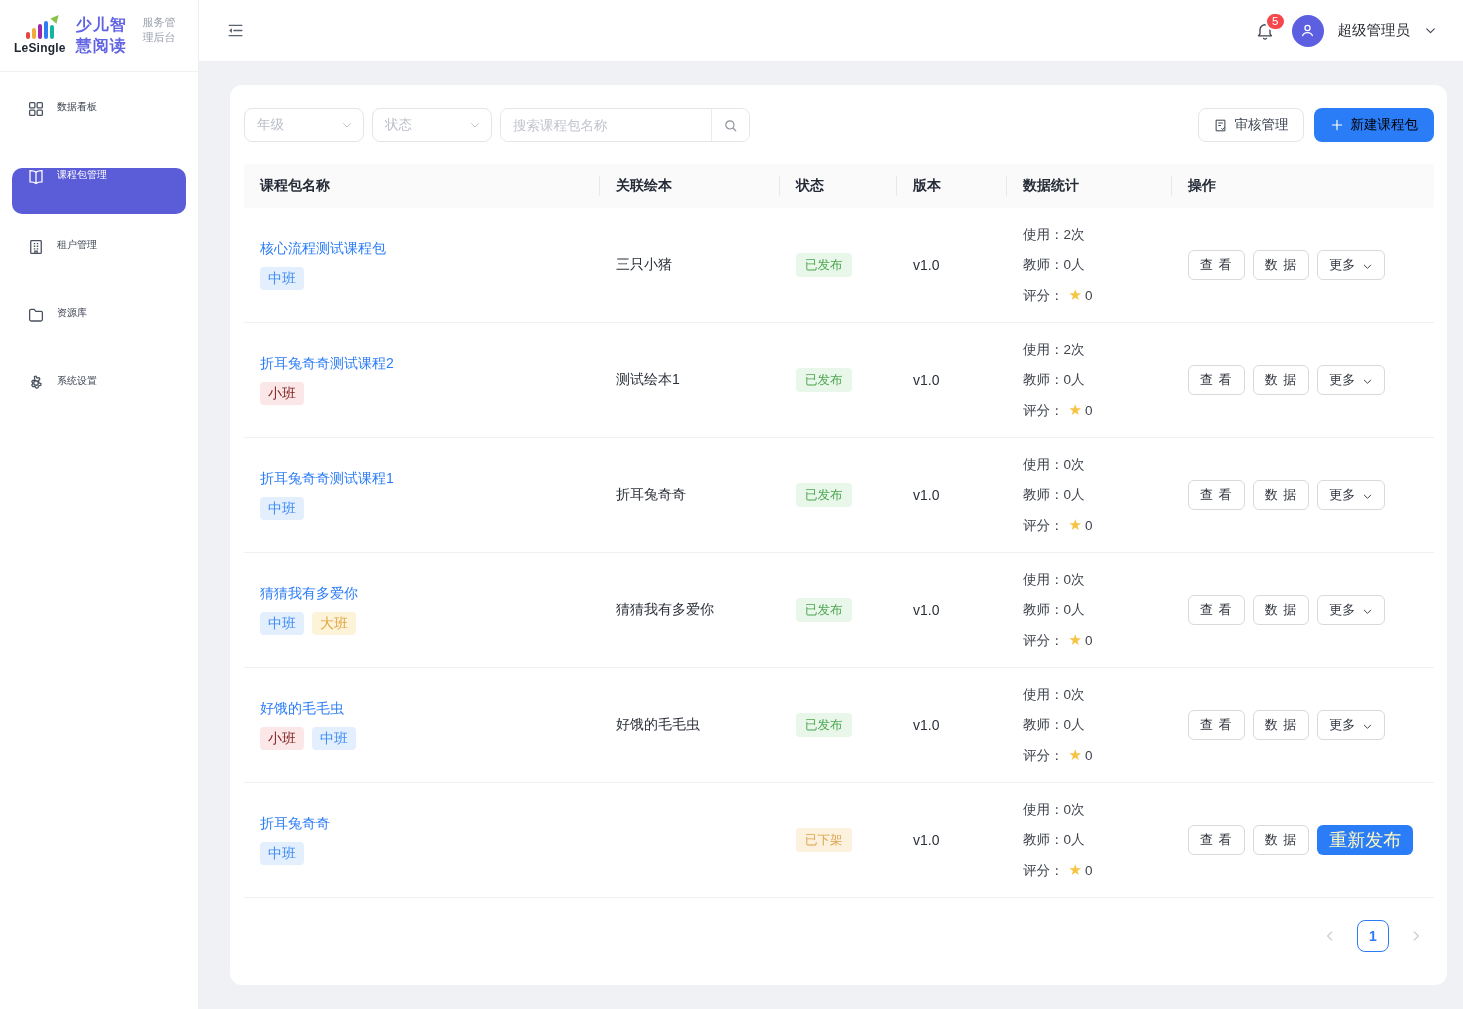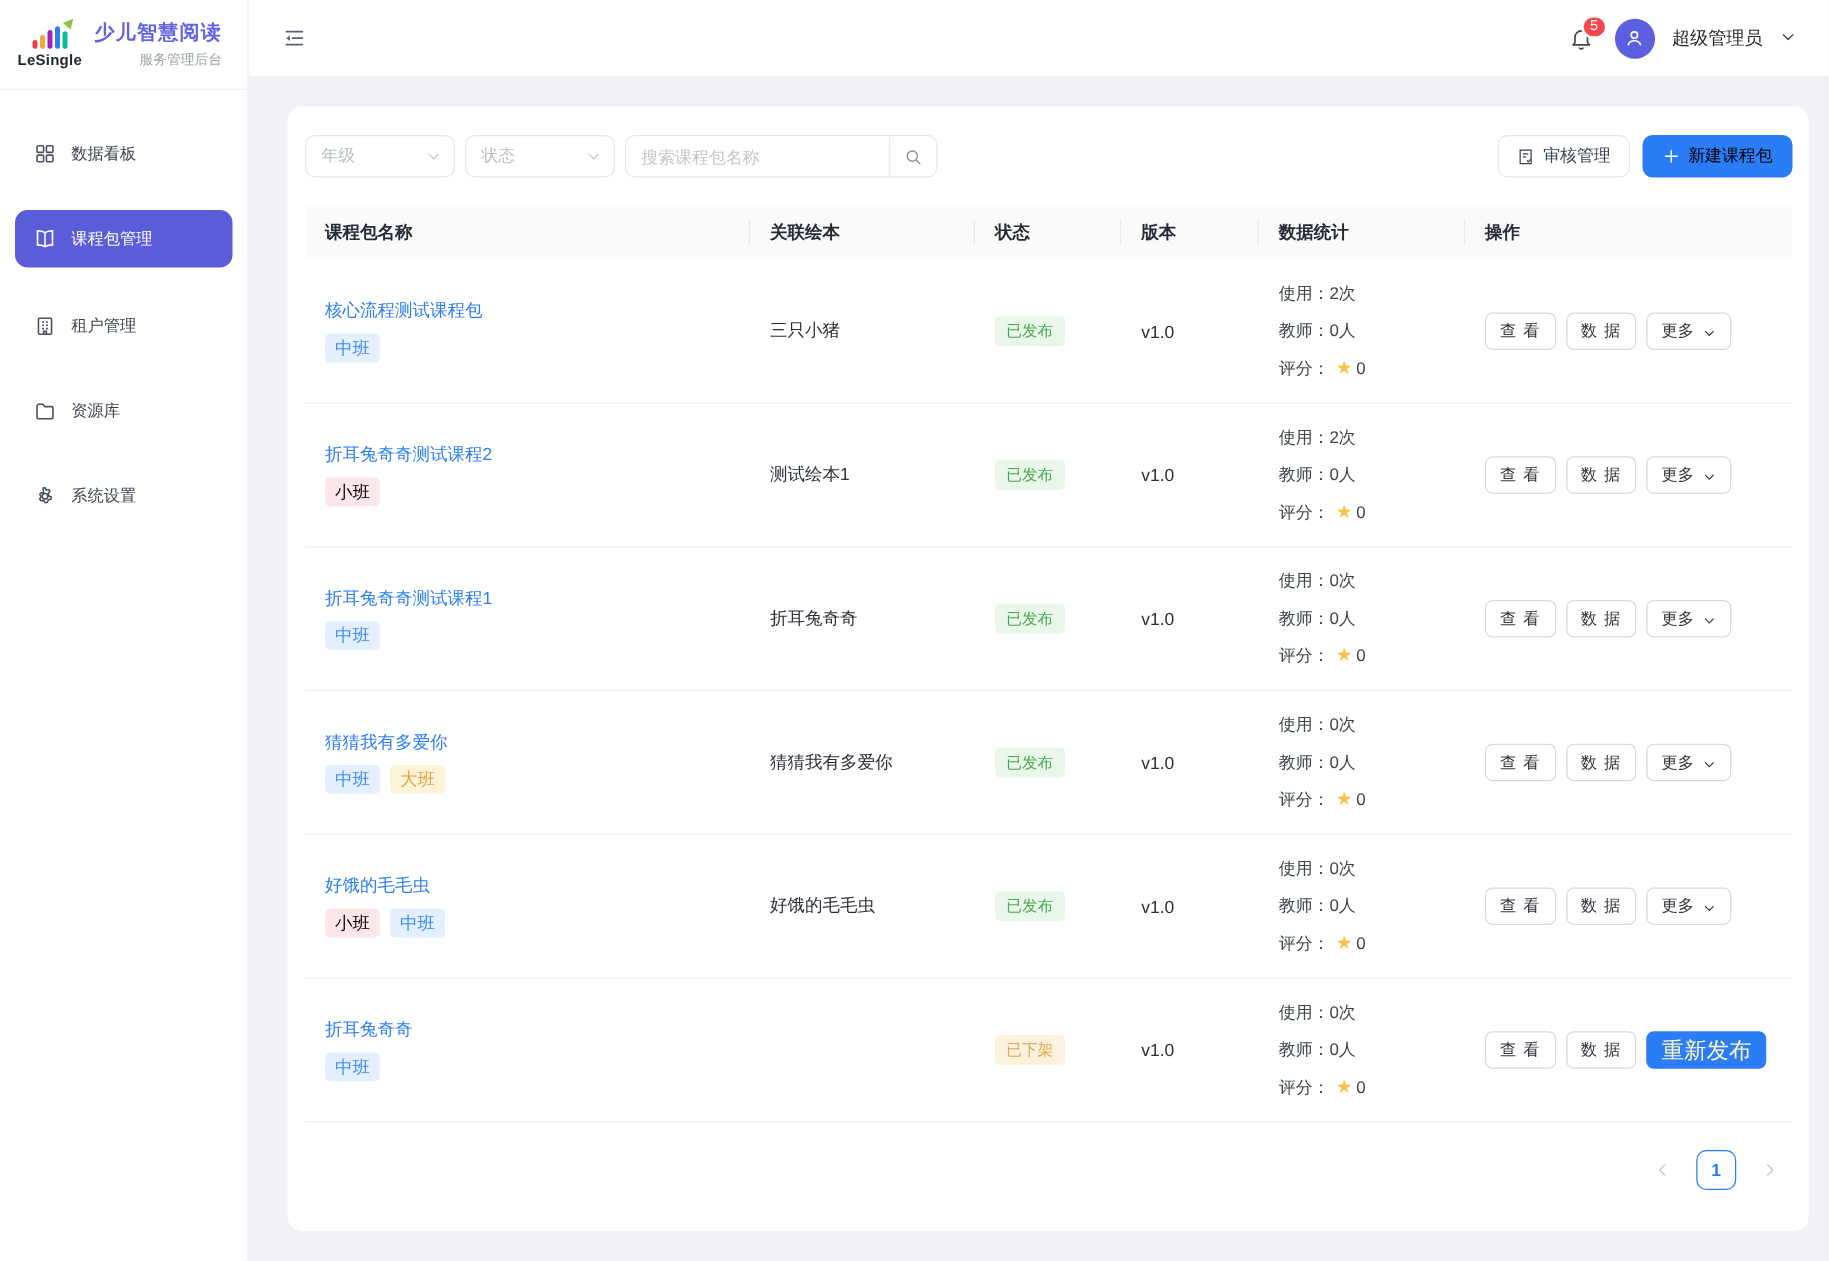--- a/index.html
+++ b/index.html
@@ -14,26 +14,26 @@
   .logo-block { display:flex; flex-direction:column; align-items:center; }
   .logo-bars { display:flex; align-items:flex-end; gap:2px; height:22px; position:relative; }
   .logo-bars i { width:4px; border-radius:2px; display:block; }
   .logo-bars .b1 { height:7px;  background:#E4473F; }
   .logo-bars .b2 { height:11px; background:#F2A93B; }
   .logo-bars .b3 { height:15px; background:#9C27B0; }
   .logo-bars .b4 { height:18px; background:#2F7CF7; }
   .logo-bars .b5 { height:14px; background:#12B7A0; }
   .logo-spark { position:absolute; right:-6px; top:-3px; width:0; height:0; border-left:4px solid transparent; border-right:4px solid transparent; border-bottom:8px solid #8BC34A; transform:rotate(40deg); }
   .logo-text { font-size:12px; font-weight:bold; color:#1E2430; margin-top:2px; letter-spacing:.2px; }
-  .brand-text { display:flex; flex-direction:column; gap:3px;align-items:flex-end; }
+  .brand-text { display:flex; gap:3px; }
   .brand-title { font-size:16px; font-weight:bold; color:#6064E3; letter-spacing:1px; }
   .brand-sub { font-size:11px; color:#9AA1AC; }
 
   .nav { padding:26px 0 0 0; display:flex; flex-direction:column; }
-  .nav-item { display:flex; align-items:center; gap:12px; height:46px; margin:2px 12px; padding:0 15px; border-radius:10px; font-size:13px; color:#3D4350; cursor:pointer; }
+  .nav-item { display:flex; gap:12px; height:46px; margin:2px 12px; padding:0 15px; border-radius:10px; font-size:10px; color:#3D4350; cursor:pointer; }
   .nav-item svg { width:18px; height:18px; stroke:#4A5160; fill:none; stroke-width:1.7; flex-shrink:0; }
   .nav-item.active { background:#5A5CD8; color:#fff; margin:4px 12px; }
   .nav-item.active svg { stroke:#fff; }
   .nav-item + .nav-item { margin-top:20px; }
 
   
   .right-pane { flex:1; display:flex; flex-direction:column; min-width:0; }
   .topbar { height:62px; background:#fff; border-bottom:1px solid #EFEFF1; display:flex; align-items:center; padding:0 26px 0 24px; flex-shrink:0; }
   .fold-btn { width:24px; height:24px; display:flex; align-items:center; justify-content:center; cursor:pointer; }
   .fold-btn svg { width:19px; height:19px; stroke:#5A6170; stroke-width:1.8; fill:#5A6170; }
@@ -71,21 +71,21 @@
   .grid-row { display:grid; grid-template-columns:356px 180px 117px 110px 165px auto; }
   .thead { background:#FAFAFA; height:44px; align-items:center; border-radius:2px; }
   .th { font-size:14px; font-weight:bold; color:#252B37; padding-left:16px; position:relative; height:100%; display:flex; align-items:center; }
   .th:not(:last-child)::after { content:""; position:absolute; right:0; top:12px; bottom:12px; width:1px; background:#E9E9EB; }
   .trow { height:115px; align-items:center; border-bottom:1px solid #F0F0F0; }
   .td { padding-left:16px; font-size:14px; color:#2A2F38; }
   .pkg-name { color:#2B7CF7; font-size:14px; cursor:pointer; display:inline-block; }
   .tag-row { margin-top:9px; display:flex; gap:8px; }
   .tag { font-size:14px; padding:2.5px 8px; border-radius:4px; display:inline-block; }
   .tag-blue   { background:#E3EFFD; color:#3D8BF8; }
-  .tag-red    { background:#FBE7E8; color:#000000;text-align:center; }
+  .tag-red    { background:#FBE7E8; color:#7f1d1d;text-align:center; }
   .tag-yellow { background:#FCF3D9; color:#E0A63F; }
   .status-badge { font-size:12.5px; padding:3.5px 9px; border-radius:4px; display:inline-block; }
   .badge-green { background:#E9F6EA; color:#4CA750; }
   .badge-amber { background:#FBF1DC; color:#DCA550; }
   .stats { font-size:13.5px; color:#3E434C; line-height:30px; }
   .stats .star { color:#F6C344; font-size:15px; margin:0 3px 0 5px; }
   .actions { display:flex; align-items:center; gap:8px; }
   .btn-sm { height:30px; padding:0 11px; border:1px solid #D9D9D9; border-radius:6px; background:#fff; font-size:13px; color:#30353E; display:flex; align-items:center; cursor:pointer; font-family:inherit; }
   .btn-sm.spaced { letter-spacing:1px; }
   .btn-sm svg { width:11px; height:11px; stroke:#30353E; stroke-width:2; fill:none; margin-left:7px; margin-top:2px; }

